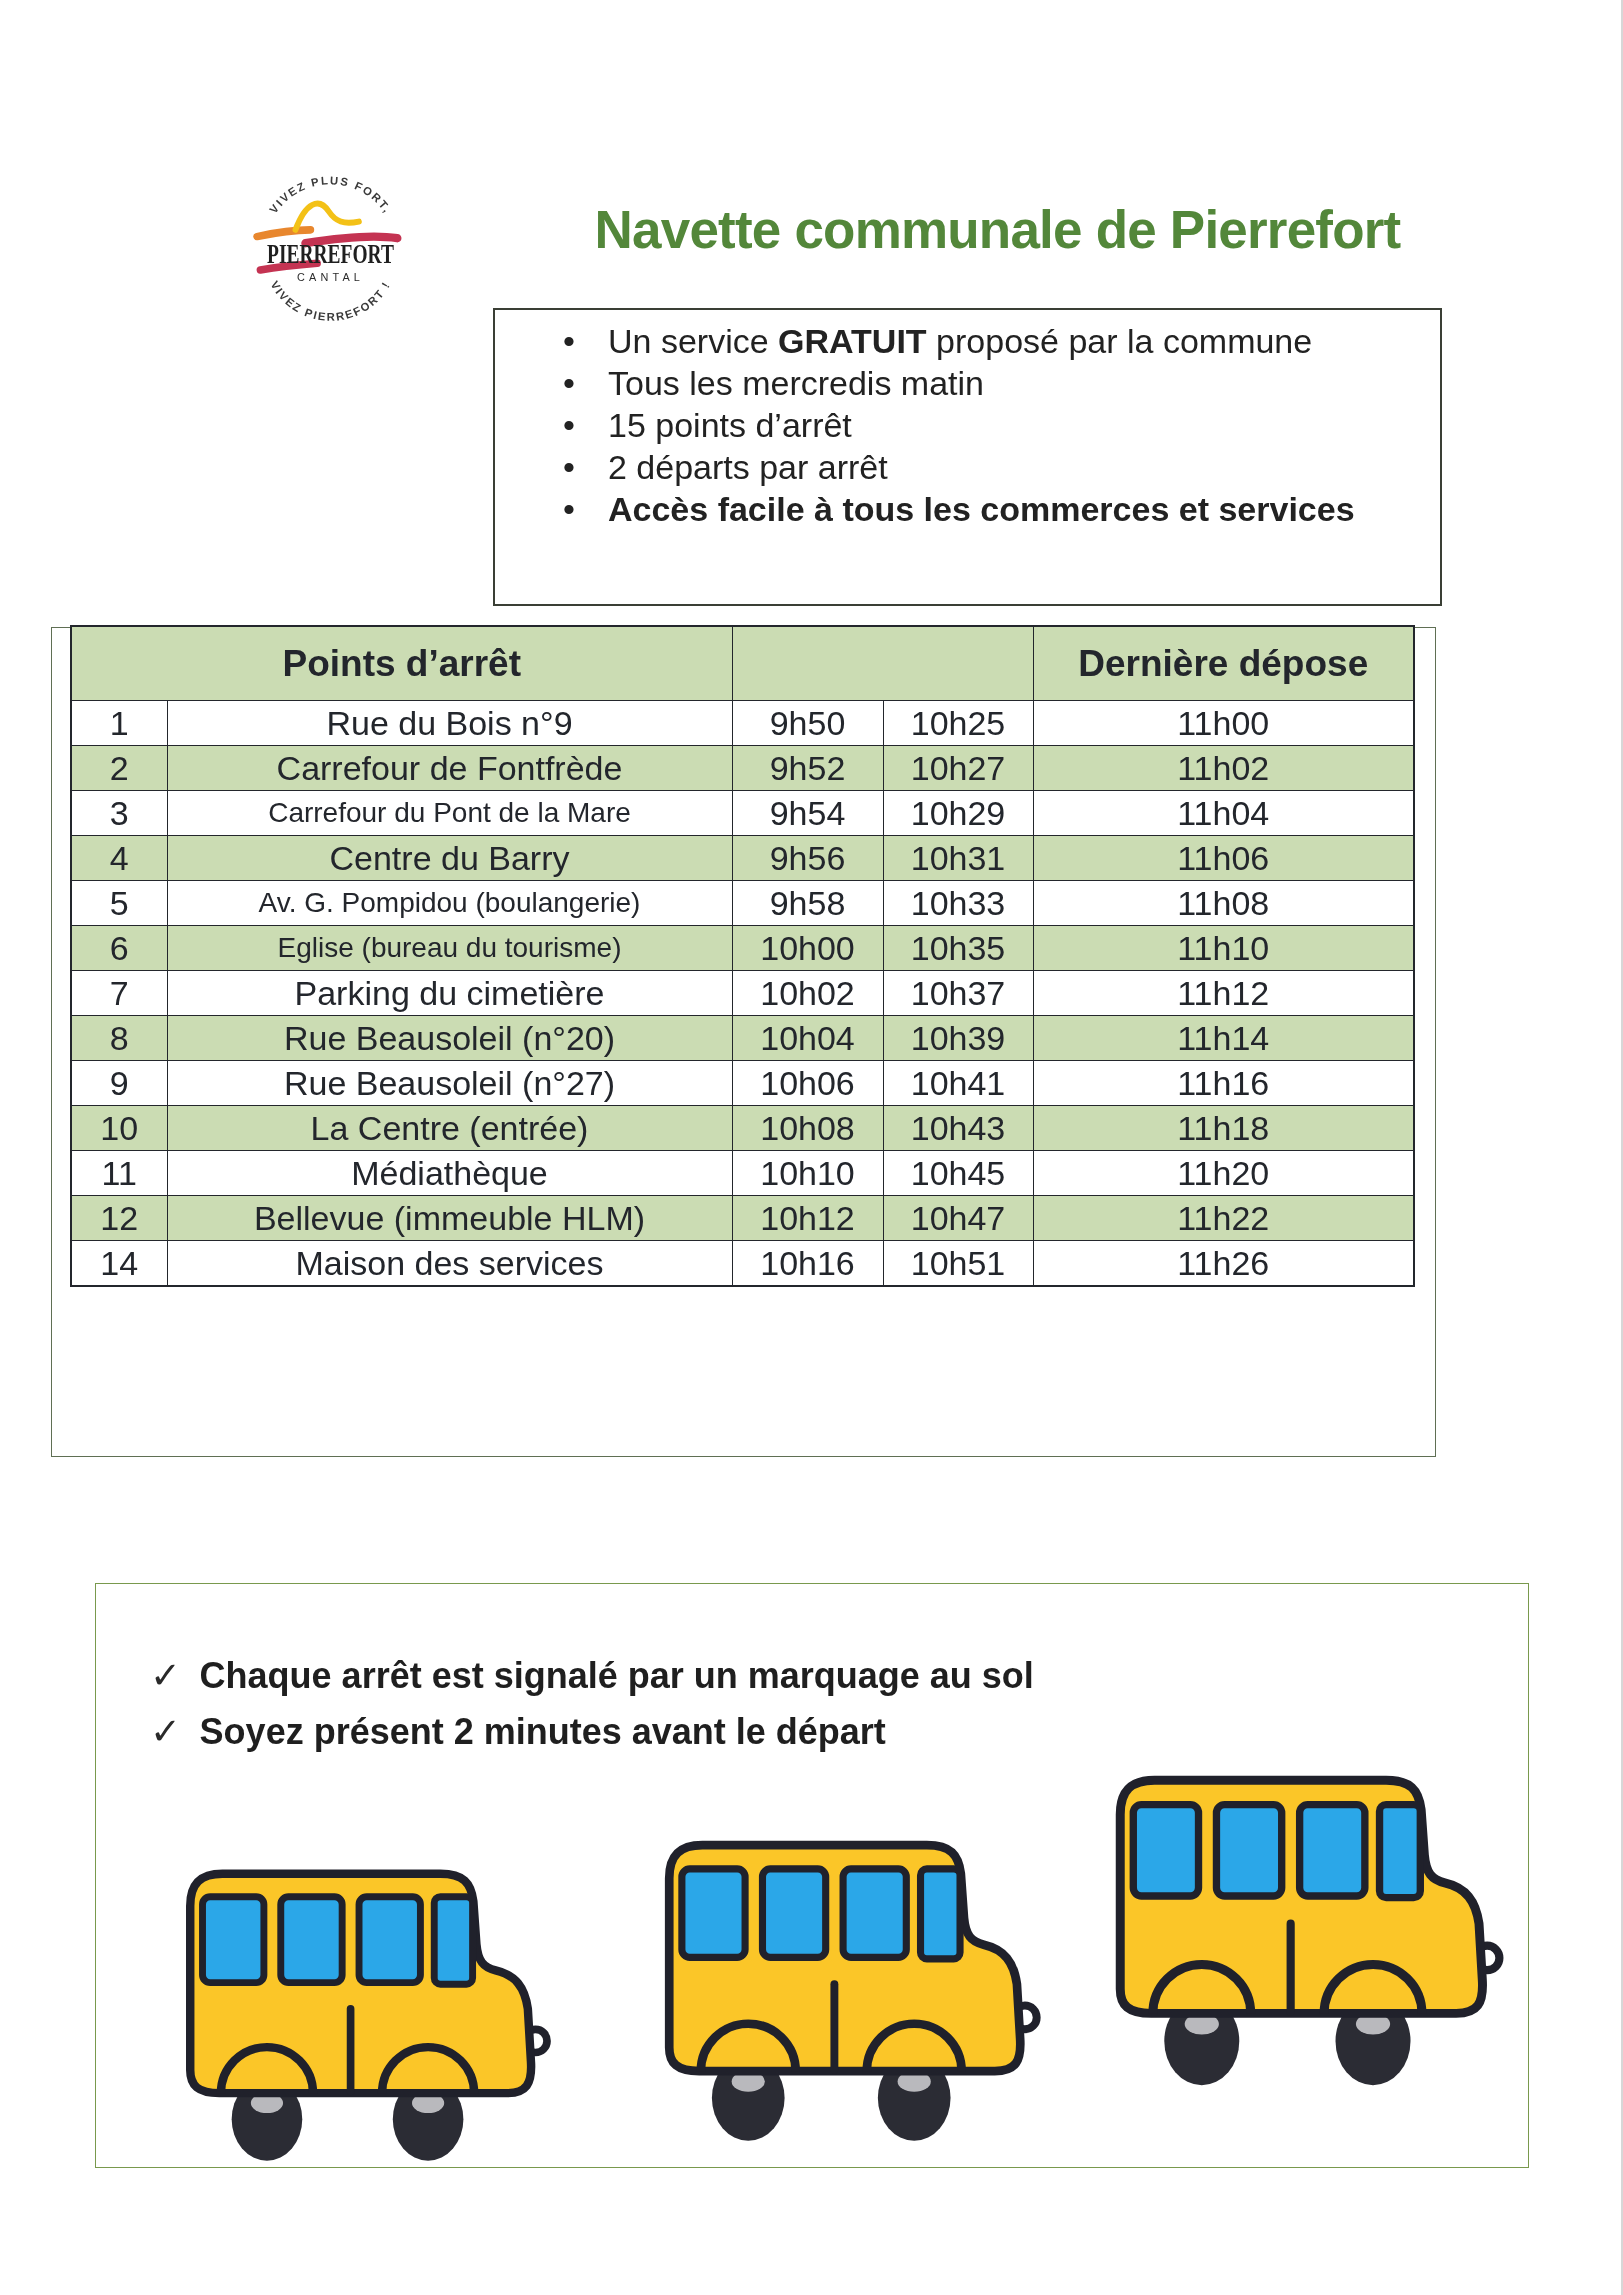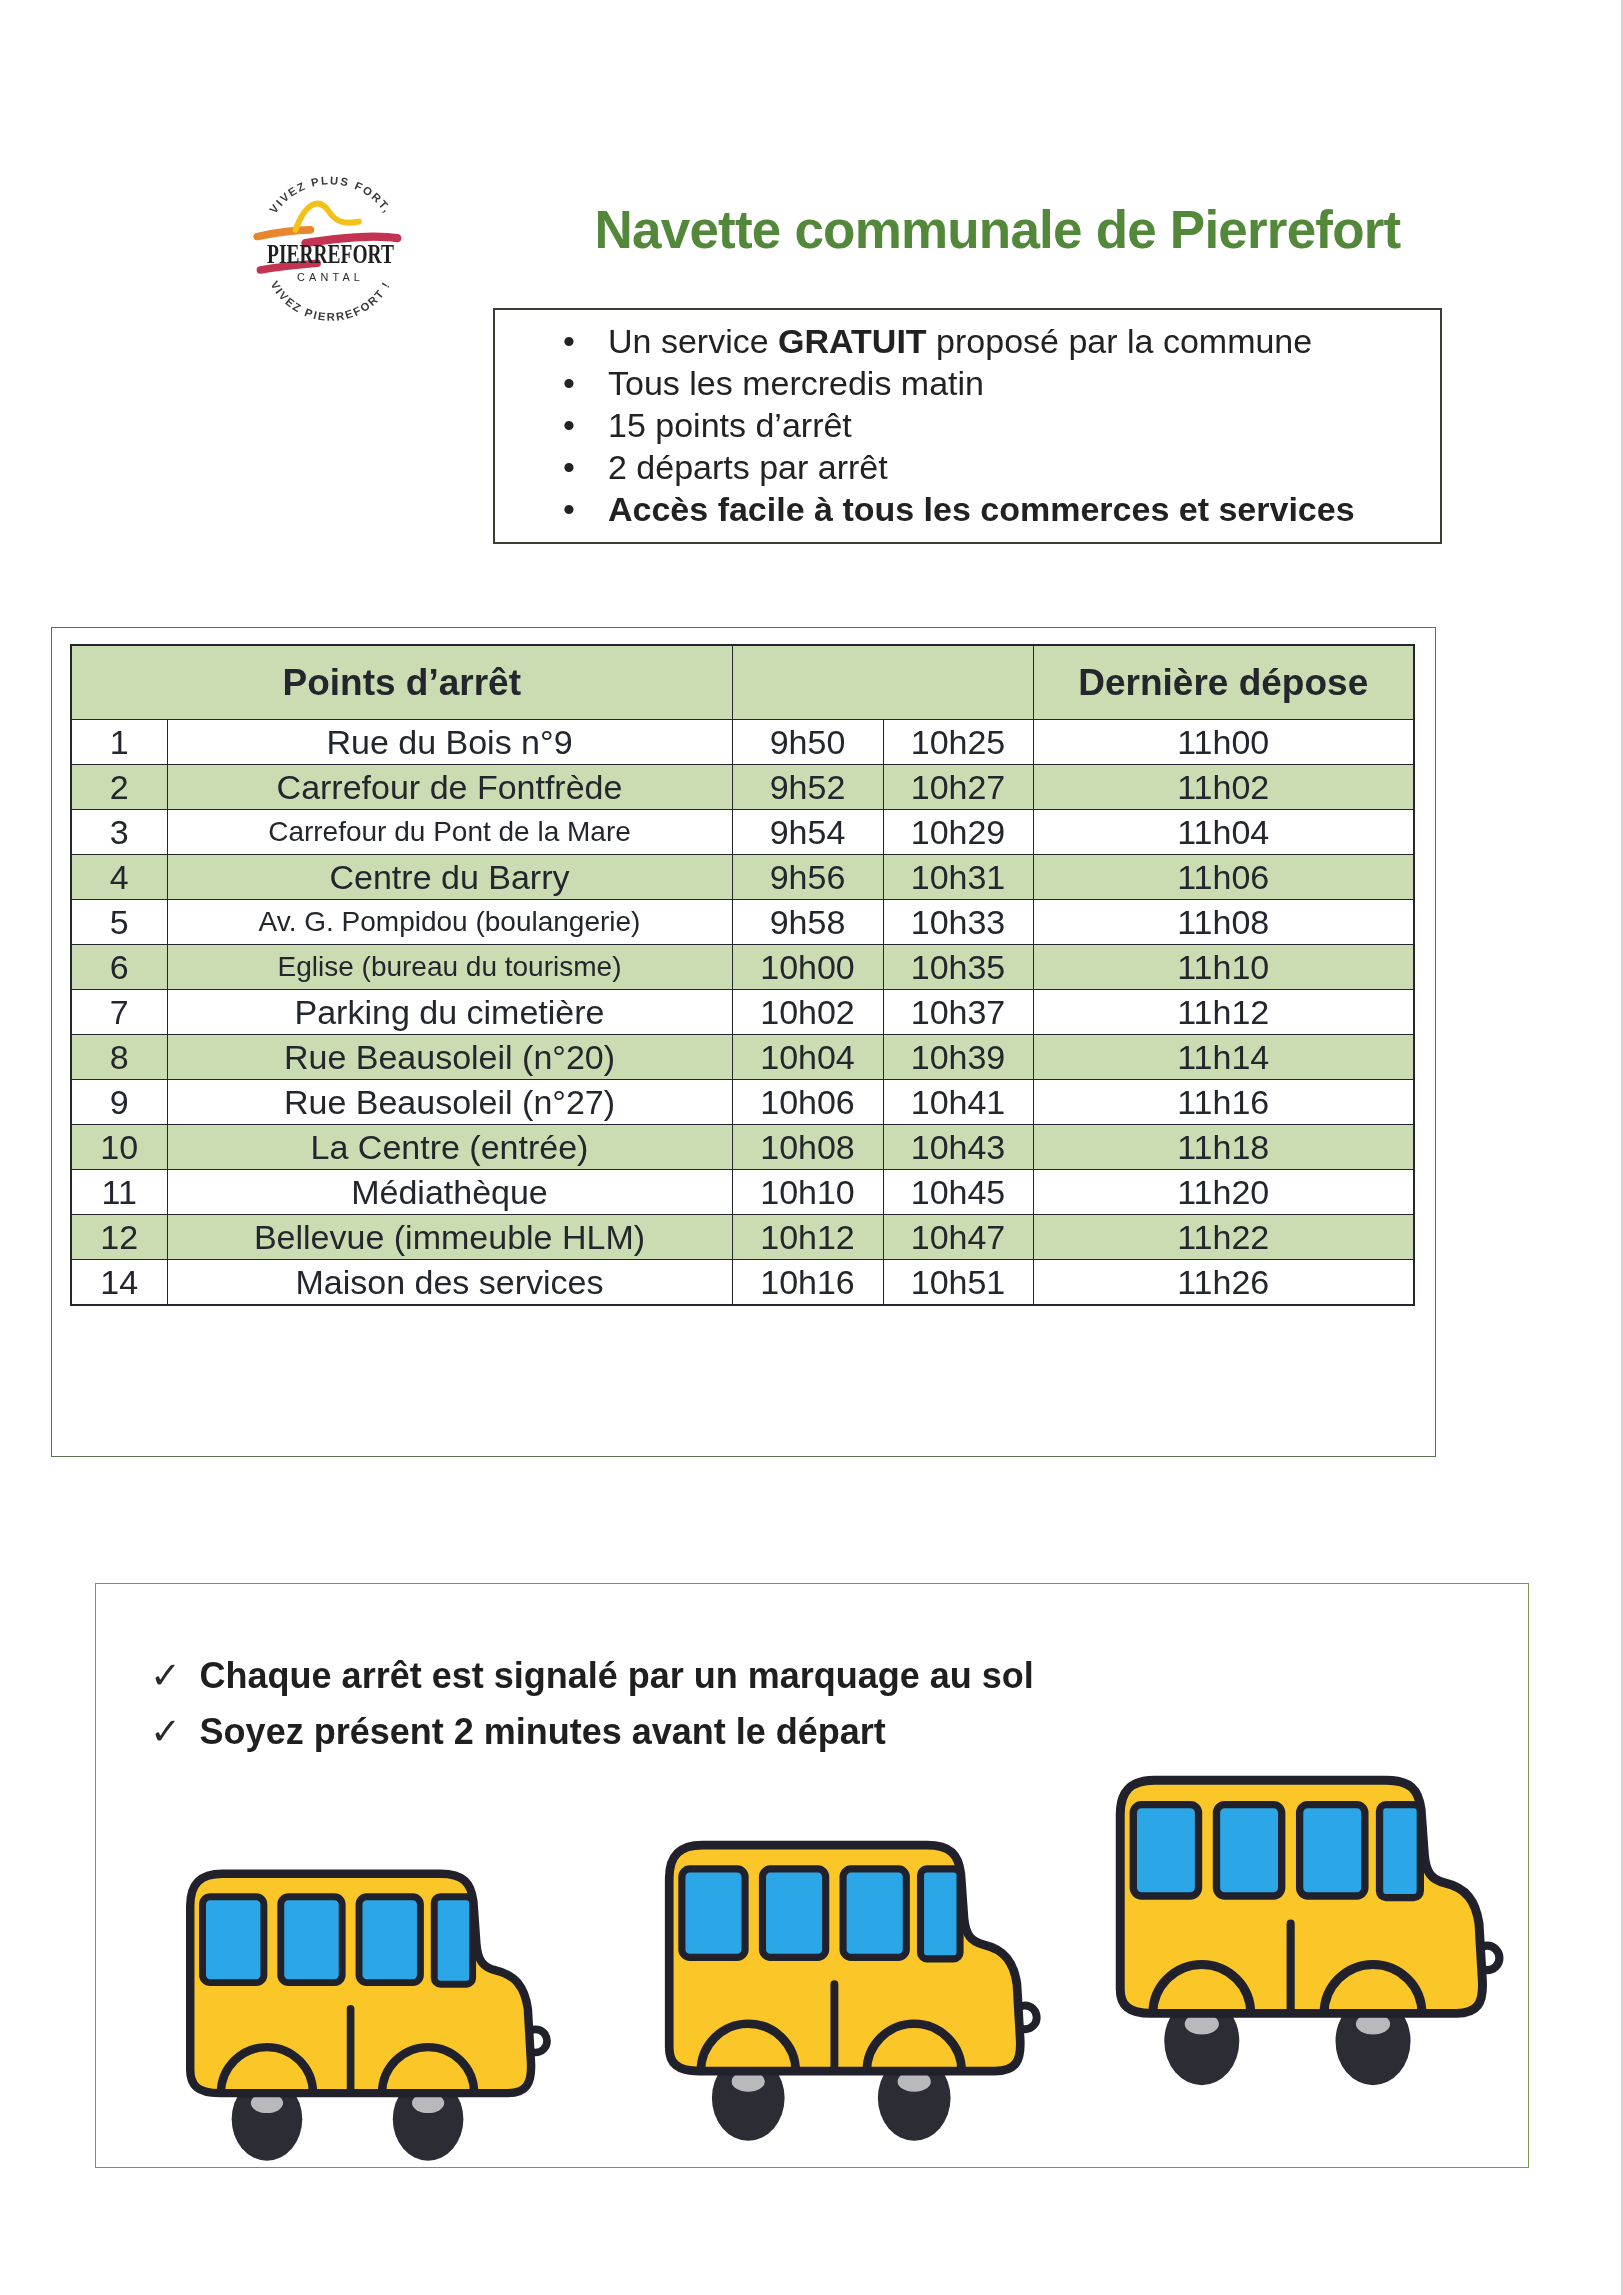--- a/index.html
+++ b/index.html
@@ -7,32 +7,32 @@
         font-family:"Liberation Sans",sans-serif;overflow:hidden;color:#23262c;}
 
   
   .logo{position:absolute;left:247px;top:161px;width:167px;height:182px;}
 
   
   .title{position:absolute;left:507px;top:199px;width:981px;text-align:center;
          font-size:53px;font-weight:bold;color:#53873a;letter-spacing:-0.8px;white-space:nowrap;}
 
   
-  .info-box{position:absolute;left:493px;top:308px;width:949px;height:236px;
+  .info-box{position:absolute;left:493px;top:308px;width:949px;height:298px;
             border:2.5px solid #3a3f35;background:#fff;box-sizing:border-box;}
   .info-box ul{list-style:none;margin:0;padding:10px 0 0 0;}
   .info-box li{position:relative;height:42px;line-height:42px;font-size:34px;
                padding-left:113px;white-space:nowrap;color:#222;}
   .info-box li::before{content:"•";position:absolute;left:68px;top:0;font-size:34px;color:#222;}
   .b{font-weight:bold;}
 
   
   .table-frame{position:absolute;left:51px;top:627px;width:1385px;height:830px;
                border:1.7px solid #5f6f54;box-sizing:border-box;background:#fff;}
-  table.schedule{position:absolute;left:70px;top:644px;width:1343px;
+  table.schedule{position:absolute;left:70px;top:625px;width:1343px;
                  border-collapse:collapse;table-layout:fixed;
                  border:2.5px solid #23262c;}
   .schedule th,.schedule td{border:1.7px solid #23262c;padding:0;text-align:center;
                             overflow:hidden;white-space:nowrap;}
   .schedule thead th{height:73px;font-size:37px;font-weight:bold;background:#cbdcb3;}
   .schedule tbody td{height:44px;font-size:34px;}
   .schedule tbody tr:nth-child(even) td{background:#cbdcb3;}
   .schedule tbody tr:nth-child(3) td.name,
   .schedule tbody tr:nth-child(5) td.name,
   .schedule tbody tr:nth-child(6) td.name{font-size:28px;}

